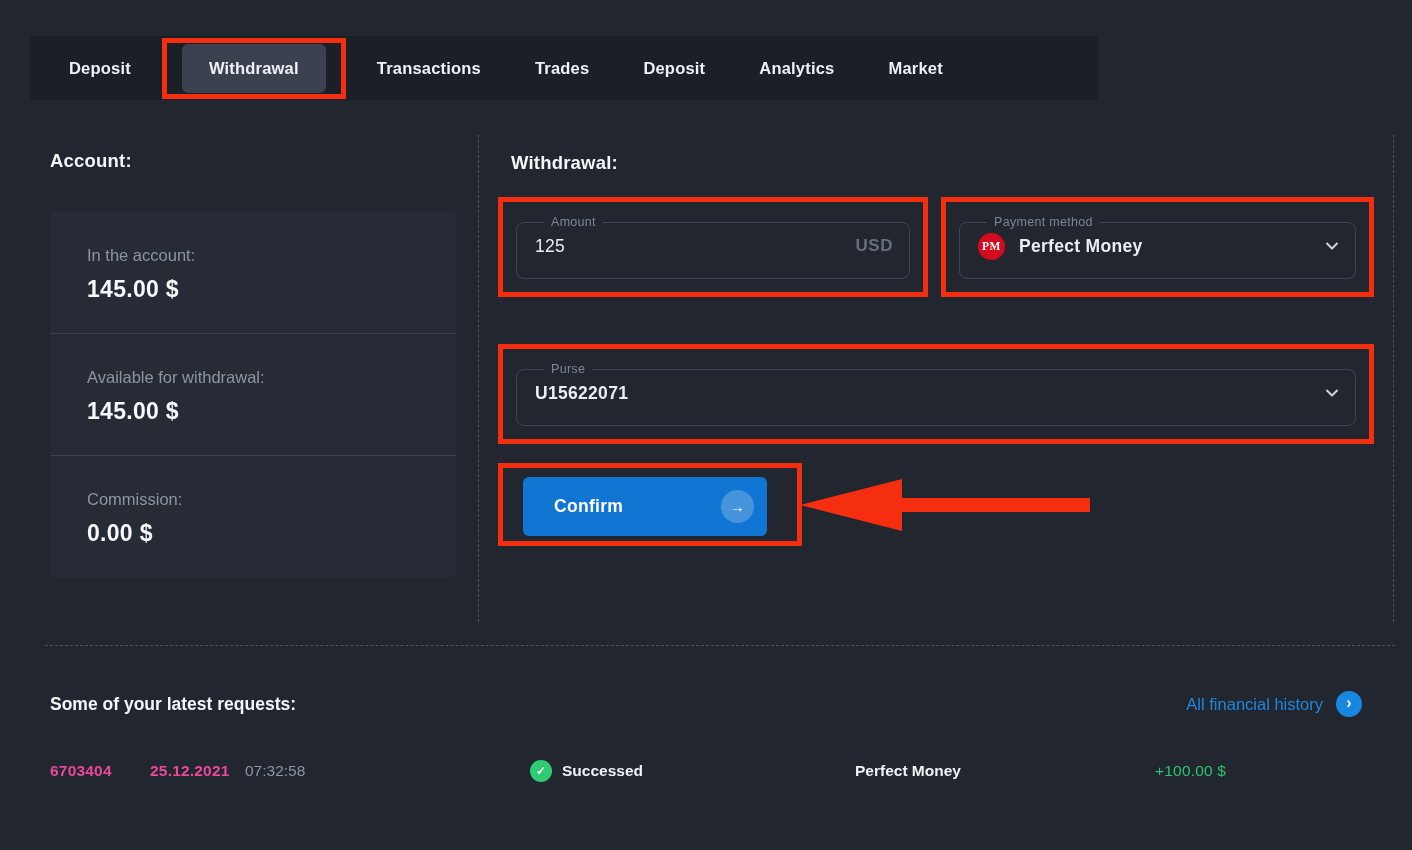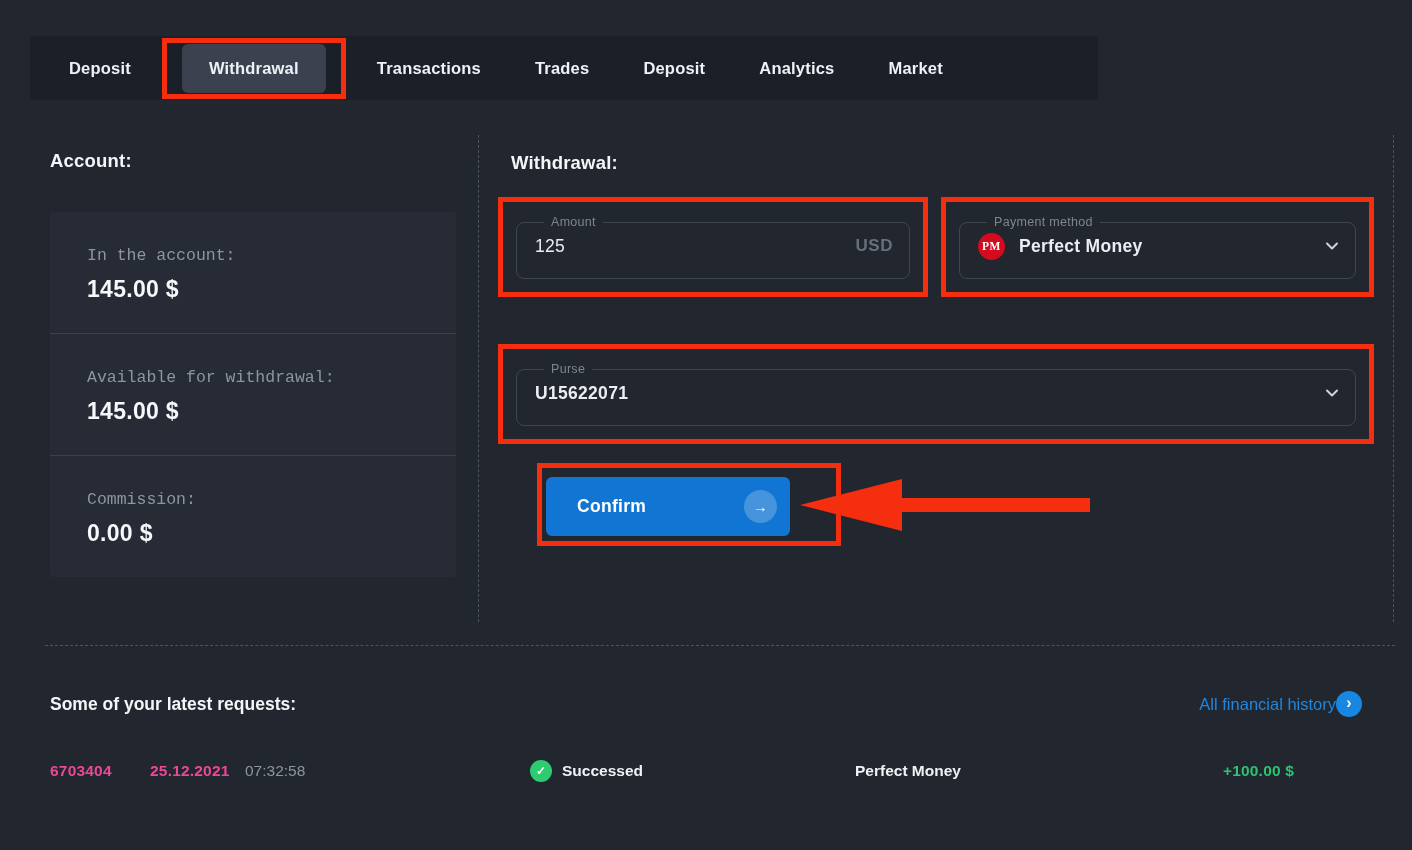--- a/index.html
+++ b/index.html
@@ -32,21 +32,21 @@
     border:5px solid var(--annotation);
     padding:1px 15px;margin:0 4px;position:relative;z-index:2;
   }
   .tab.active{background:#3b414e;border-radius:6px;}
   
   .account-section{position:absolute;left:50px;top:150px;width:406px;}
   .section-heading{font-size:18.5px;font-weight:bold;color:#f3f5f8;letter-spacing:.2px;}
   .account-cards{margin-top:40px;background:#262b35;border-radius:3px;}
   .account-card{padding:34px 20px 30px 37px;border-bottom:1px solid #3a4150;}
   .account-card:last-child{border-bottom:none;}
-  .account-card-label{color:#8d95a3;font-size:16.5px;font-family:Liberation Mono, monospace;}
+  .account-card-label{color:#8d95a3;font-size:16.5px;}
   .account-card-value{color:#f6f8fb;font-size:23px;font-weight:bold;margin-top:11px;letter-spacing:.3px;}
   
   .withdraw-section{
     position:absolute;left:478px;top:135px;width:916px;height:487px;
     border-left:1px dashed #4d5461;border-right:1px dashed #4d5461;
     padding:17px 0 0 19px;
   }
   .withdraw-section .section-heading{margin-left:13px;}
   .annotation{border:5px solid var(--annotation);}
   .fields-row{display:flex;margin-top:23px;}
@@ -70,62 +70,62 @@
   }
   .currency{font-size:17px;font-weight:bold;color:#686f7c;letter-spacing:.5px;}
   .pm-row{display:flex;align-items:center;gap:14px;}
   .pm-icon{
     width:27px;height:27px;border-radius:50%;background:var(--pm_red);
     color:#fff;font-family:"Liberation Serif",serif;font-size:11.5px;font-weight:bold;
     display:flex;align-items:center;justify-content:center;letter-spacing:.5px;flex:0 0 auto;text-align:center;
   }
   .chevron{width:14px;height:14px;flex:0 0 auto;}
   .chevron svg{display:block;}
-  .confirm-annotation{width:304px;height:83px;padding:9px 4px;margin-top:19px;margin-left:39px;}
+  .confirm-annotation{width:304px;height:83px;padding:9px 20px;margin-top:19px;}
   .btn-confirm{
     width:244px;height:59px;background:var(--accent_blue);border:none;border-radius:6px;
     color:#fff;font-weight:bold;font-size:17.5px;letter-spacing:.3px;
     display:flex;align-items:center;justify-content:space-between;
     padding:0 13px 0 31px;cursor:pointer;font-family:"Liberation Sans",sans-serif;
   }
   .btn-arrow-circle{
     width:33px;height:33px;border-radius:50%;background:rgba(255,255,255,.22);
     display:flex;align-items:center;justify-content:center;font-size:15px;font-weight:normal;
   }
   .red-arrow{position:absolute;left:800px;top:479px;width:290px;height:52px;}
   
   .bottom-divider{position:absolute;left:45px;top:645px;width:1350px;border-top:1px dashed #4d5461;}
   .requests-header{
     position:absolute;left:50px;top:691px;width:1312px;
     display:flex;justify-content:space-between;align-items:center;
   }
   .requests-heading{font-size:17.5px;font-weight:bold;color:#f3f5f8;}
   .history-link{
-    display:flex;align-items:center;color:var(--link_blue);
+    display:flex;align-items:center;gap:13px;color:var(--link_blue);
     font-size:16.5px;cursor:pointer;text-decoration:none;
   }
   .link-circle{
     width:26px;height:26px;border-radius:50%;background:#1787e2;color:#fff;
     display:flex;align-items:center;justify-content:center;
     font-size:16px;font-weight:bold;padding-bottom:2px;
   }
   .request-row{
     position:absolute;left:50px;top:760px;width:1312px;
     display:grid;grid-template-columns:100px 95px 285px 325px 300px 1fr;
     align-items:center;font-size:15.5px;
   }
   .cell-id,.cell-date{font-weight:bold;color:#ec4899;letter-spacing:.2px;}
   .cell-time{color:#8d95a3;}
   .cell-status{display:flex;align-items:center;gap:10px;font-weight:bold;color:#f0f3f6;}
   .status-circle{
     width:22px;height:22px;border-radius:50%;background:var(--success_green);
     color:#fff;font-size:12px;display:flex;align-items:center;justify-content:center;flex:0 0 auto;
   }
   .cell-method{font-weight:bold;color:#f0f3f6;}
-  .cell-amount{font-weight:bold;color:var(--amount_green);text-align:center;letter-spacing:.2px;}
+  .cell-amount{font-weight:normal;color:var(--amount_green);text-align:left;letter-spacing:.2px;}
 </style>
 </head>
 <body>
 
 <div class="screen">
 
   <nav class="tabbar">
     <div class="tab">Deposit</div>
     <div class="tab-annotation">
       <div class="tab active">Withdrawal</div>

